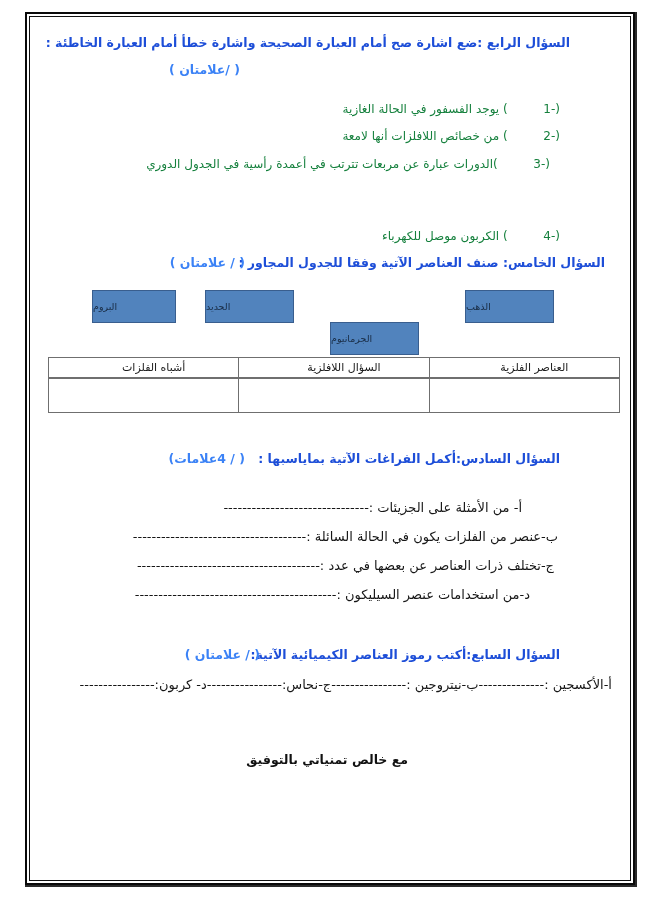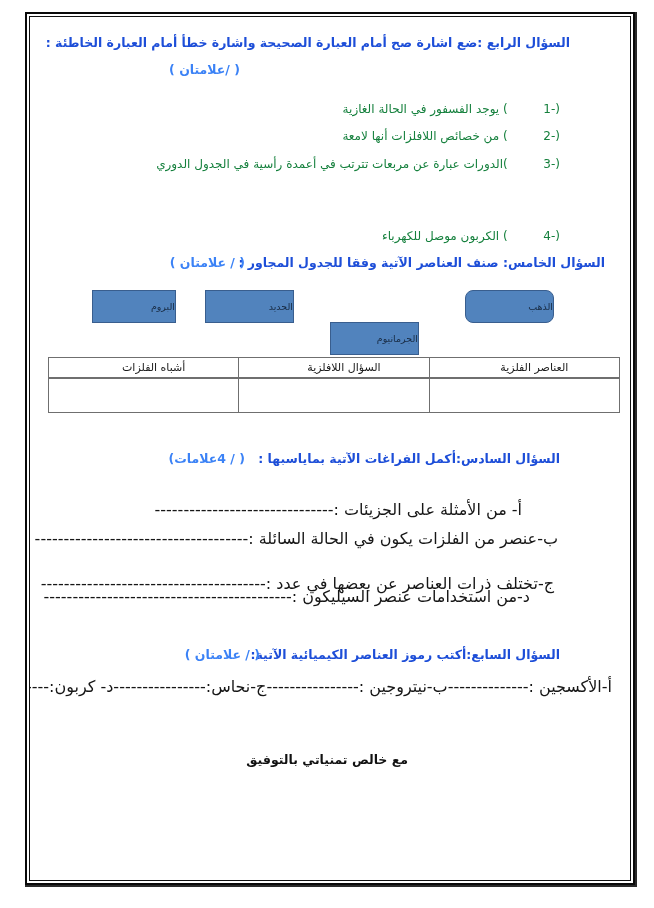--- a/index.html
+++ b/index.html
@@ -68,42 +68,42 @@
     color: #15803d;
     white-space: nowrap;
     direction: rtl;
   }
   .stmt .num {
     display: inline-block;
     direction: ltr;
     unicode-bidi: isolate;
   }
   .blank-line {
-    font-size: 16px;
+    font-size: 13px;
     color: #161616;
     white-space: nowrap;
     direction: rtl;
   }
   .closing {
     font-weight: bold;
     font-size: 12.5px;
     color: #111111;
     white-space: nowrap;
   }
 
   
   .term-box {
     position: absolute;
     height: 33px;
     background: #4a7ebb;
     border: 1px solid #31588a;
     box-sizing: border-box;
     display: flex;
     align-items: center;
-    justify-content: flex-start;
+    justify-content: flex-end;
     color: #10243d;
     font-size: 9.5px;
     opacity: 0.96;
   }
 
   
   #classify-table {
     position: absolute;
     left: 18px;
     top: 340px;
@@ -146,37 +146,37 @@
         <span style="display:inline-block; width:28px;"></span>
         <span>) يوجد الفسفور في الحالة الغازية</span>
       </div>
 
       <div class="abs stmt" style="top:112px; right:70px;">
         <span class="num">2-)</span>
         <span style="display:inline-block; width:28px;"></span>
         <span>) من خصائص اللافلزات أنها لامعة</span>
       </div>
 
-      <div class="abs stmt" style="top:140px; right:70px;">
+      <div class="abs stmt" style="top:140px; right:80px;">
         <span class="num">3-)</span>
         <span style="display:inline-block; width:28px;"></span>
         <span>)الدورات عبارة عن مربعات تترتب في أعمدة رأسية في الجدول الدوري</span>
       </div>
 
       <div class="abs stmt" style="top:168px; right:70px;margin-top:44px;">
         <span class="num">4-)</span>
         <span style="display:inline-block; width:28px;"></span>
         <span>) الكربون موصل للكهرباء</span>
       </div>
 
       <div class="abs q-head" style="top:238px; right:25px;">السؤال الخامس: صنف العناصر الآتية وفقا للجدول المجاور :</div>
 
       <div class="abs marks" style="top:238px; right:385px;">(           / علامتان )</div>
 
-      <div class="term-box" style="left:435px; top:273px; width:89px;border-radius:8px;">
+      <div class="term-box" style="left:435px; top:273px; width:89px;">
         <span>الذهب</span>
       </div>
 
       <div class="term-box" style="left:300px; top:273px; width:89px;margin-top:32px;">
         <span>الجرمانيوم</span>
       </div>
 
       <div class="term-box" style="left:175px; top:273px; width:89px;">
         <span>الحديد</span>
       </div>
@@ -203,21 +203,21 @@
       </table>
 
       <div class="abs q-head" style="top:434px; right:70px;">السؤال السادس:أكمل الفراغات الآتية بماياسبها :</div>
 
       <div class="abs marks" style="top:434px; right:385px;">(        / 4علامات)</div>
 
       <div class="abs blank-line" style="top:483px; right:108px;">أ- من الأمثلة على الجزيئات :-------------------------------</div>
 
       <div class="abs blank-line" style="top:512px; right:72px;">ب-عنصر من الفلزات يكون في الحالة السائلة :-------------------------------------</div>
 
-      <div class="abs blank-line" style="top:541px; right:76px;margin-top:16px;">ج-تختلف ذرات العناصر عن بعضها في عدد :---------------------------------------</div>
+      <div class="abs blank-line" style="top:541px; right:76px;">ج-تختلف ذرات العناصر عن بعضها في عدد :---------------------------------------</div>
 
       <div class="abs blank-line" style="top:570px; right:100px;text-align:right;">د-من استخدامات عنصر السيليكون :-------------------------------------------</div>
 
       <div class="abs q-head" style="top:630px; right:70px;">السؤال السابع:أكتب رموز العناصر الكيميائية الآتية:</div>
 
       <div class="abs marks" style="top:630px; right:370px;">(            / علامتان )</div>
 
       <div class="abs blank-line" style="top:660px; right:18px;">أ-الأكسجين :--------------ب-نيتروجين :----------------ج-نحاس:----------------د- كربون:----------------</div>
 
       <div class="abs closing" style="top:735px; right:222px;">مع خالص تمنياتي بالتوفيق</div>

